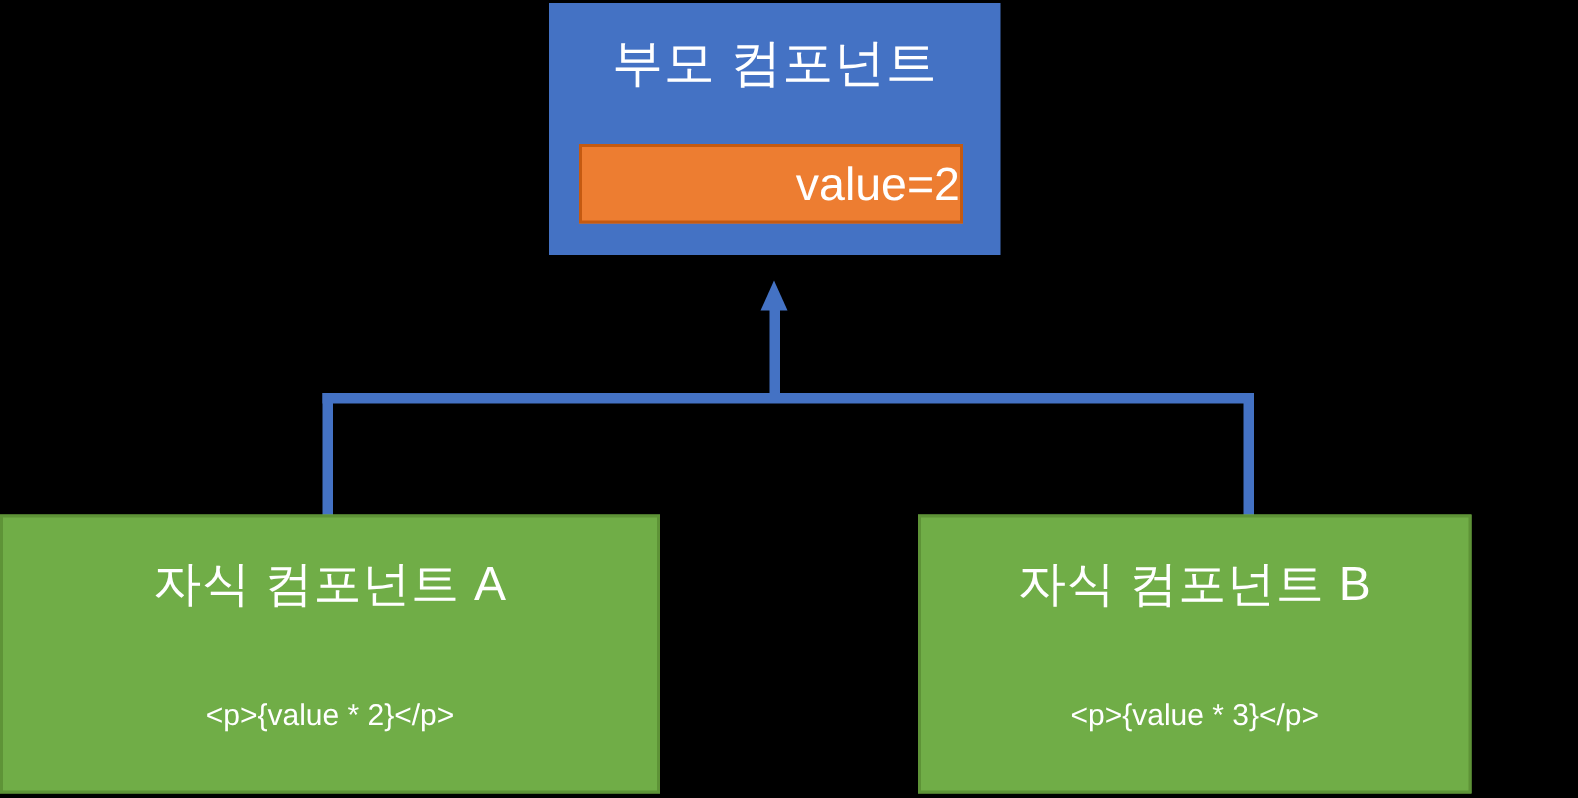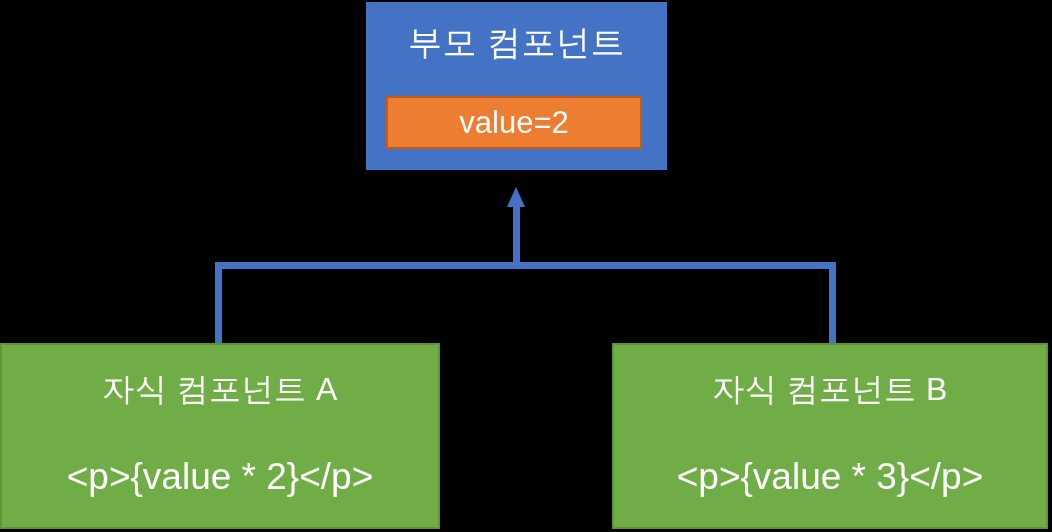--- a/index.html
+++ b/index.html
@@ -43,21 +43,21 @@
     position: absolute;
     left: 20px;
     top: 94px;
     width: 256px;
     height: 53px;
     background: #ED7D31;
     border: 2px solid #C55A11;
     box-sizing: border-box;
     display: flex;
     align-items: center;
-    justify-content: center;
+    justify-content: flex-end;
   }
   .state-chip-label {
     color: #FFFFFF;
     font-size: 31px;
     line-height: 34px;
     white-space: nowrap;
   }
 
   
   .conn {
@@ -110,33 +110,33 @@
     top: 343px;
     height: 186px;
     background: #70AD47;
     border: 2px solid #5E9337;
     box-sizing: border-box;
     display: flex;
     flex-direction: column;
     align-items: center;
   }
   .child-left  { left: 0px;   width: 440px; }
-  .child-right { left: 612px; width: 436px; }
+  .child-right { left: 612px; width: 369px; }
 
   .child-title {
     color: #FFFFFF;
     font-size: 32px;
     line-height: 38px;
     margin-top: 25px;
     white-space: nowrap;
     letter-spacing: 0.5px;
   }
   .child-code {
     color: #FFFFFF;
-    font-size: 37px;
+    font-size: 20px;
     line-height: 38px;
     margin-top: 50px;
     white-space: nowrap;
   }
 </style>
 </head>
 <body>
 
 <div id="canvas">
 

